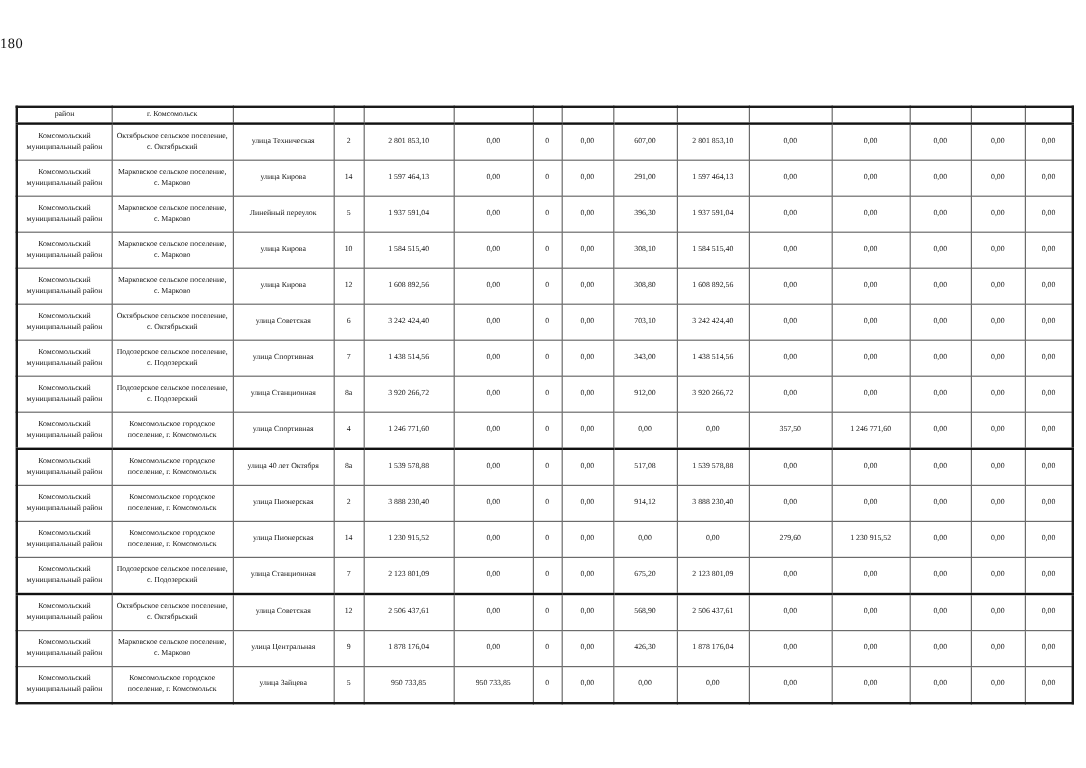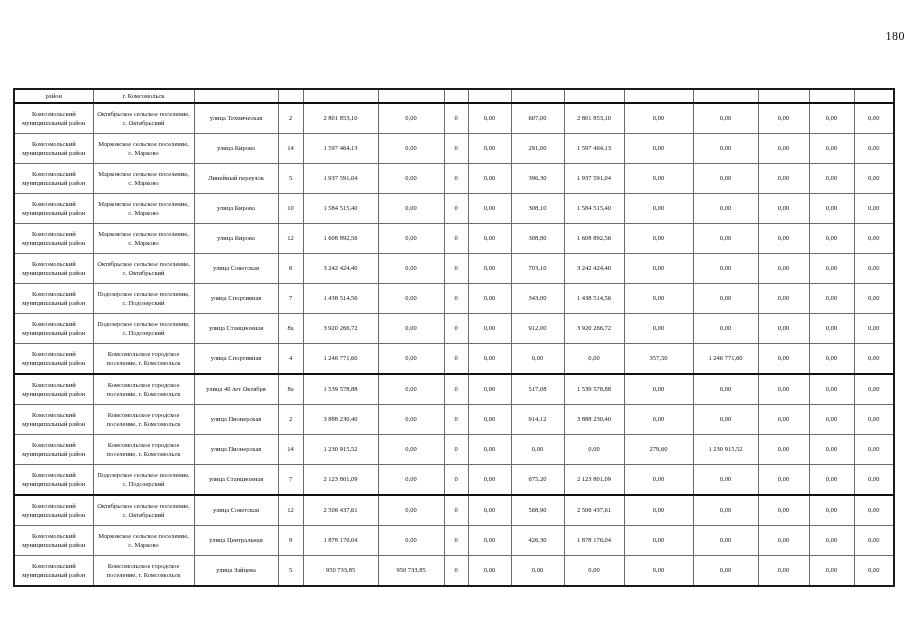--- a/index.html
+++ b/index.html
@@ -13,21 +13,21 @@
     height: 640px;
     font-family: "Liberation Serif", serif;
     color: #141414;
     overflow: hidden;
   }
   .page-number {
     position: absolute;
     top: 29px;
     left: 0;
     width: 100%;
-    text-align: right;
+    text-align: left;
     font-size: 12px;
     letter-spacing: 0.5px;
     color: #111;
   }
   table.register {
     position: absolute;
     left: 13px;
     top: 88px;
     width: 880px;
     border-collapse: collapse;

